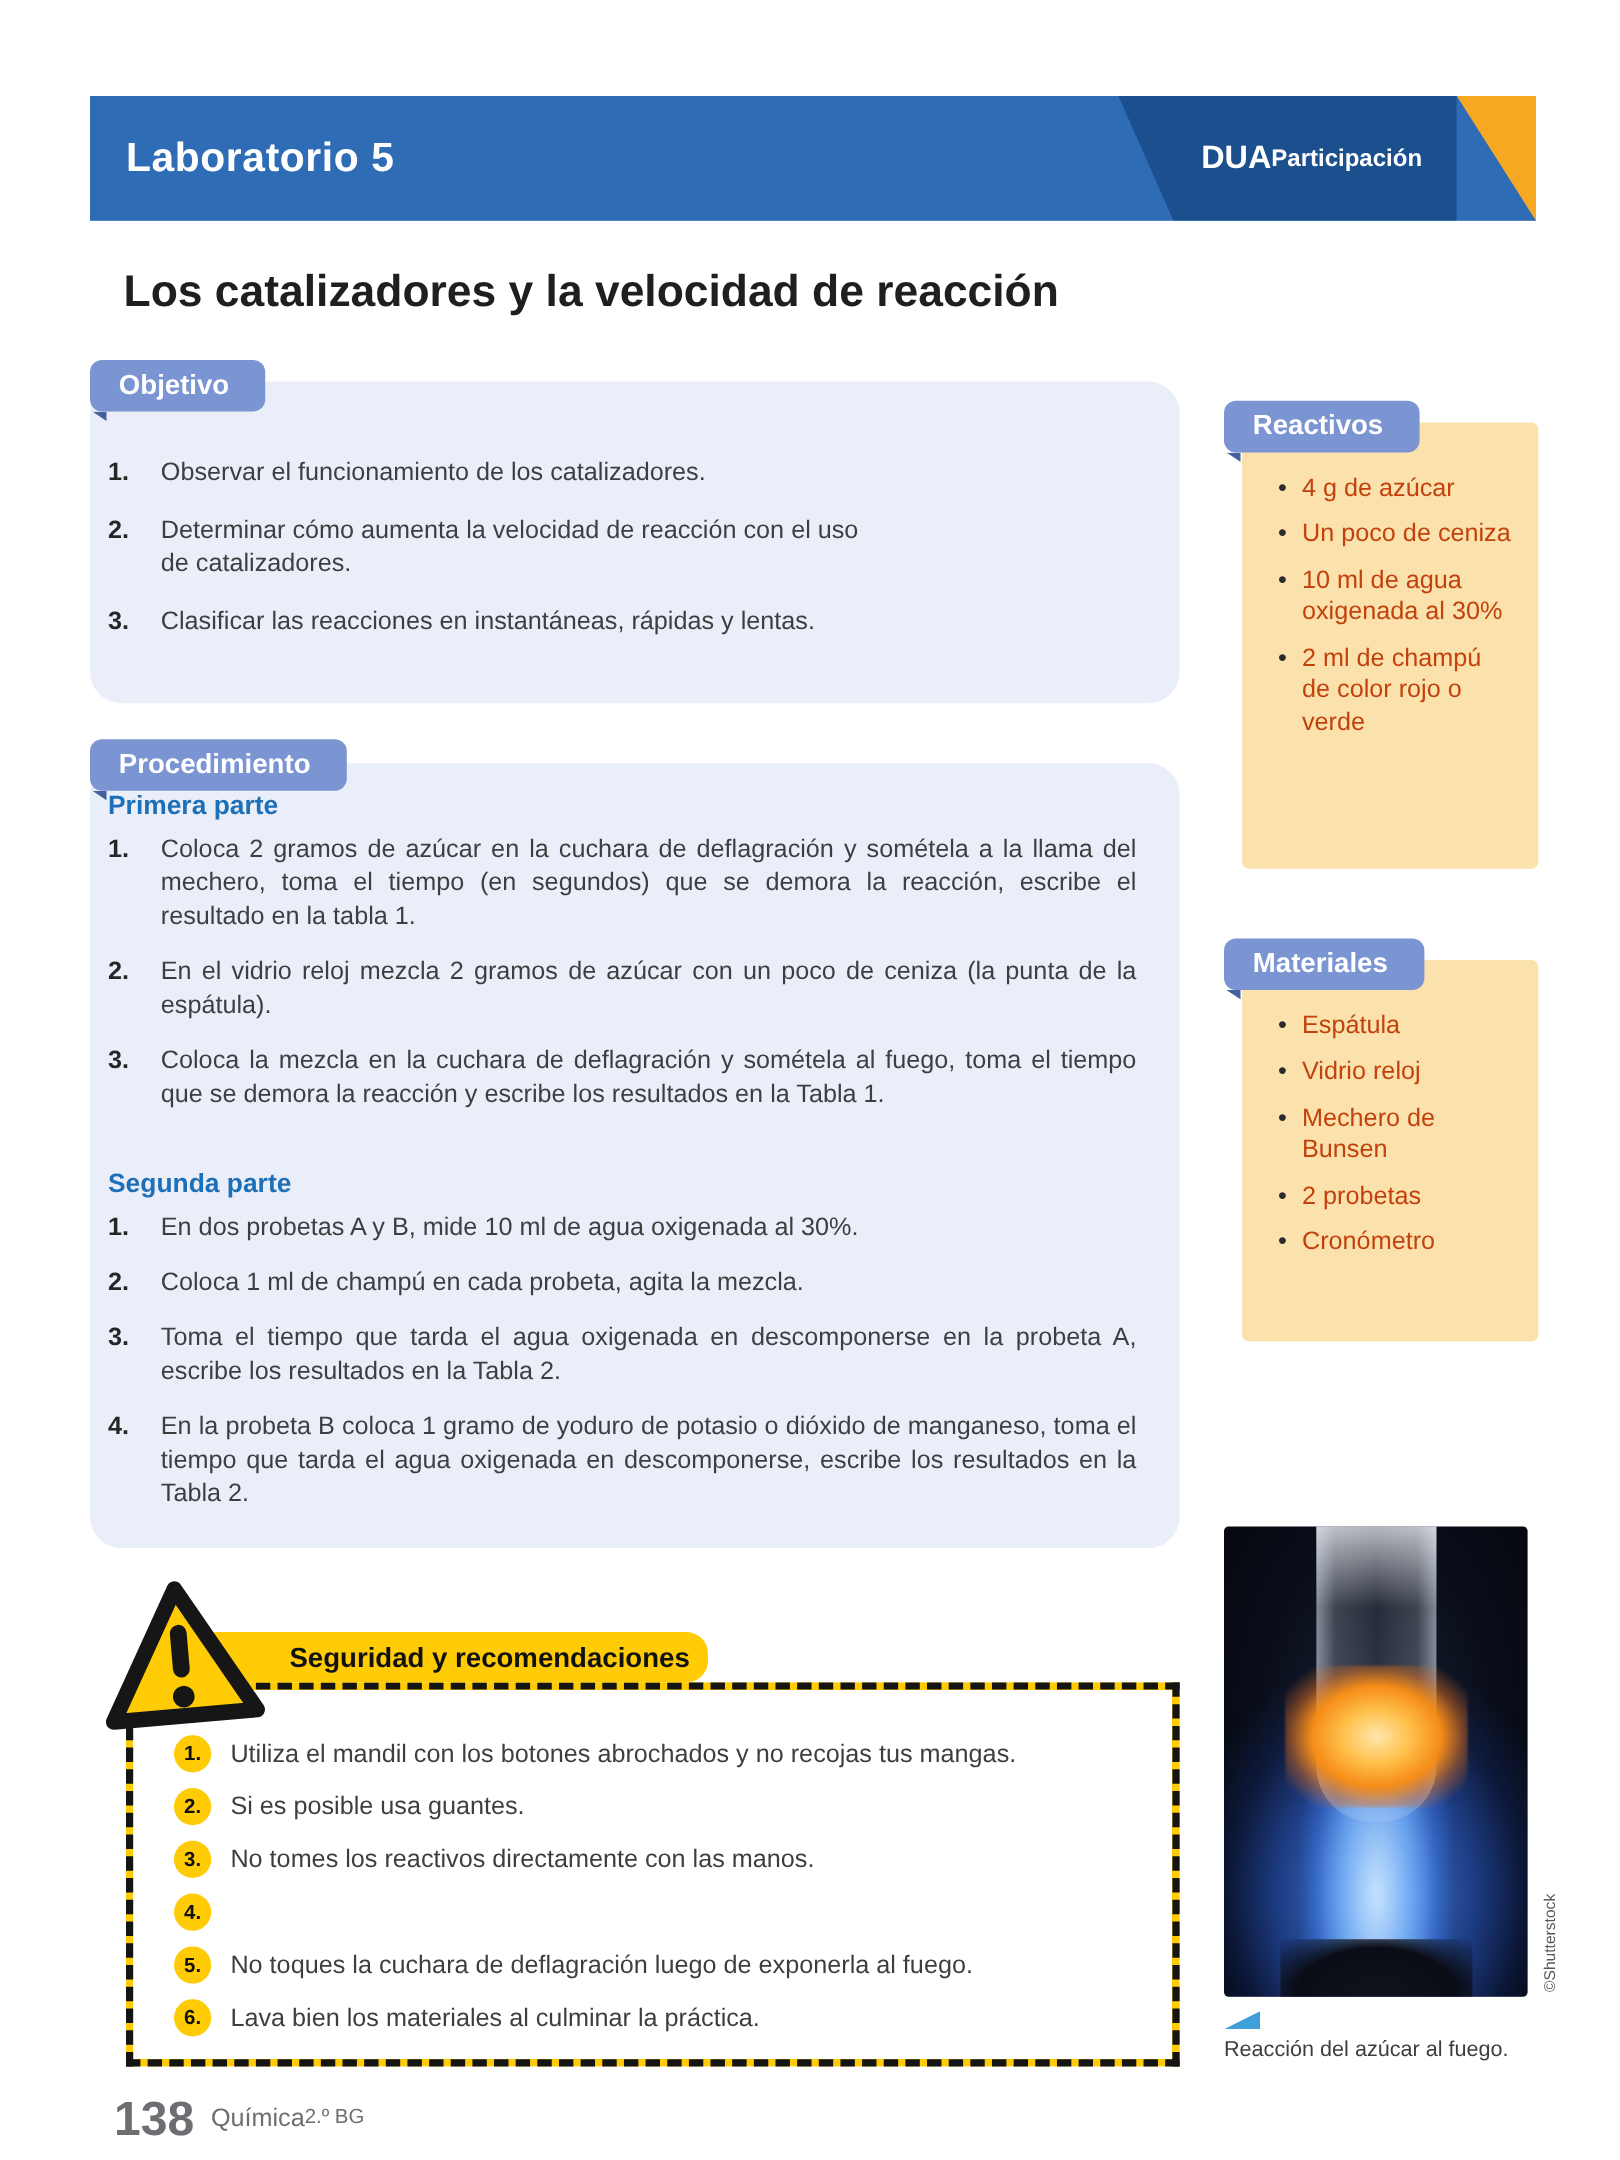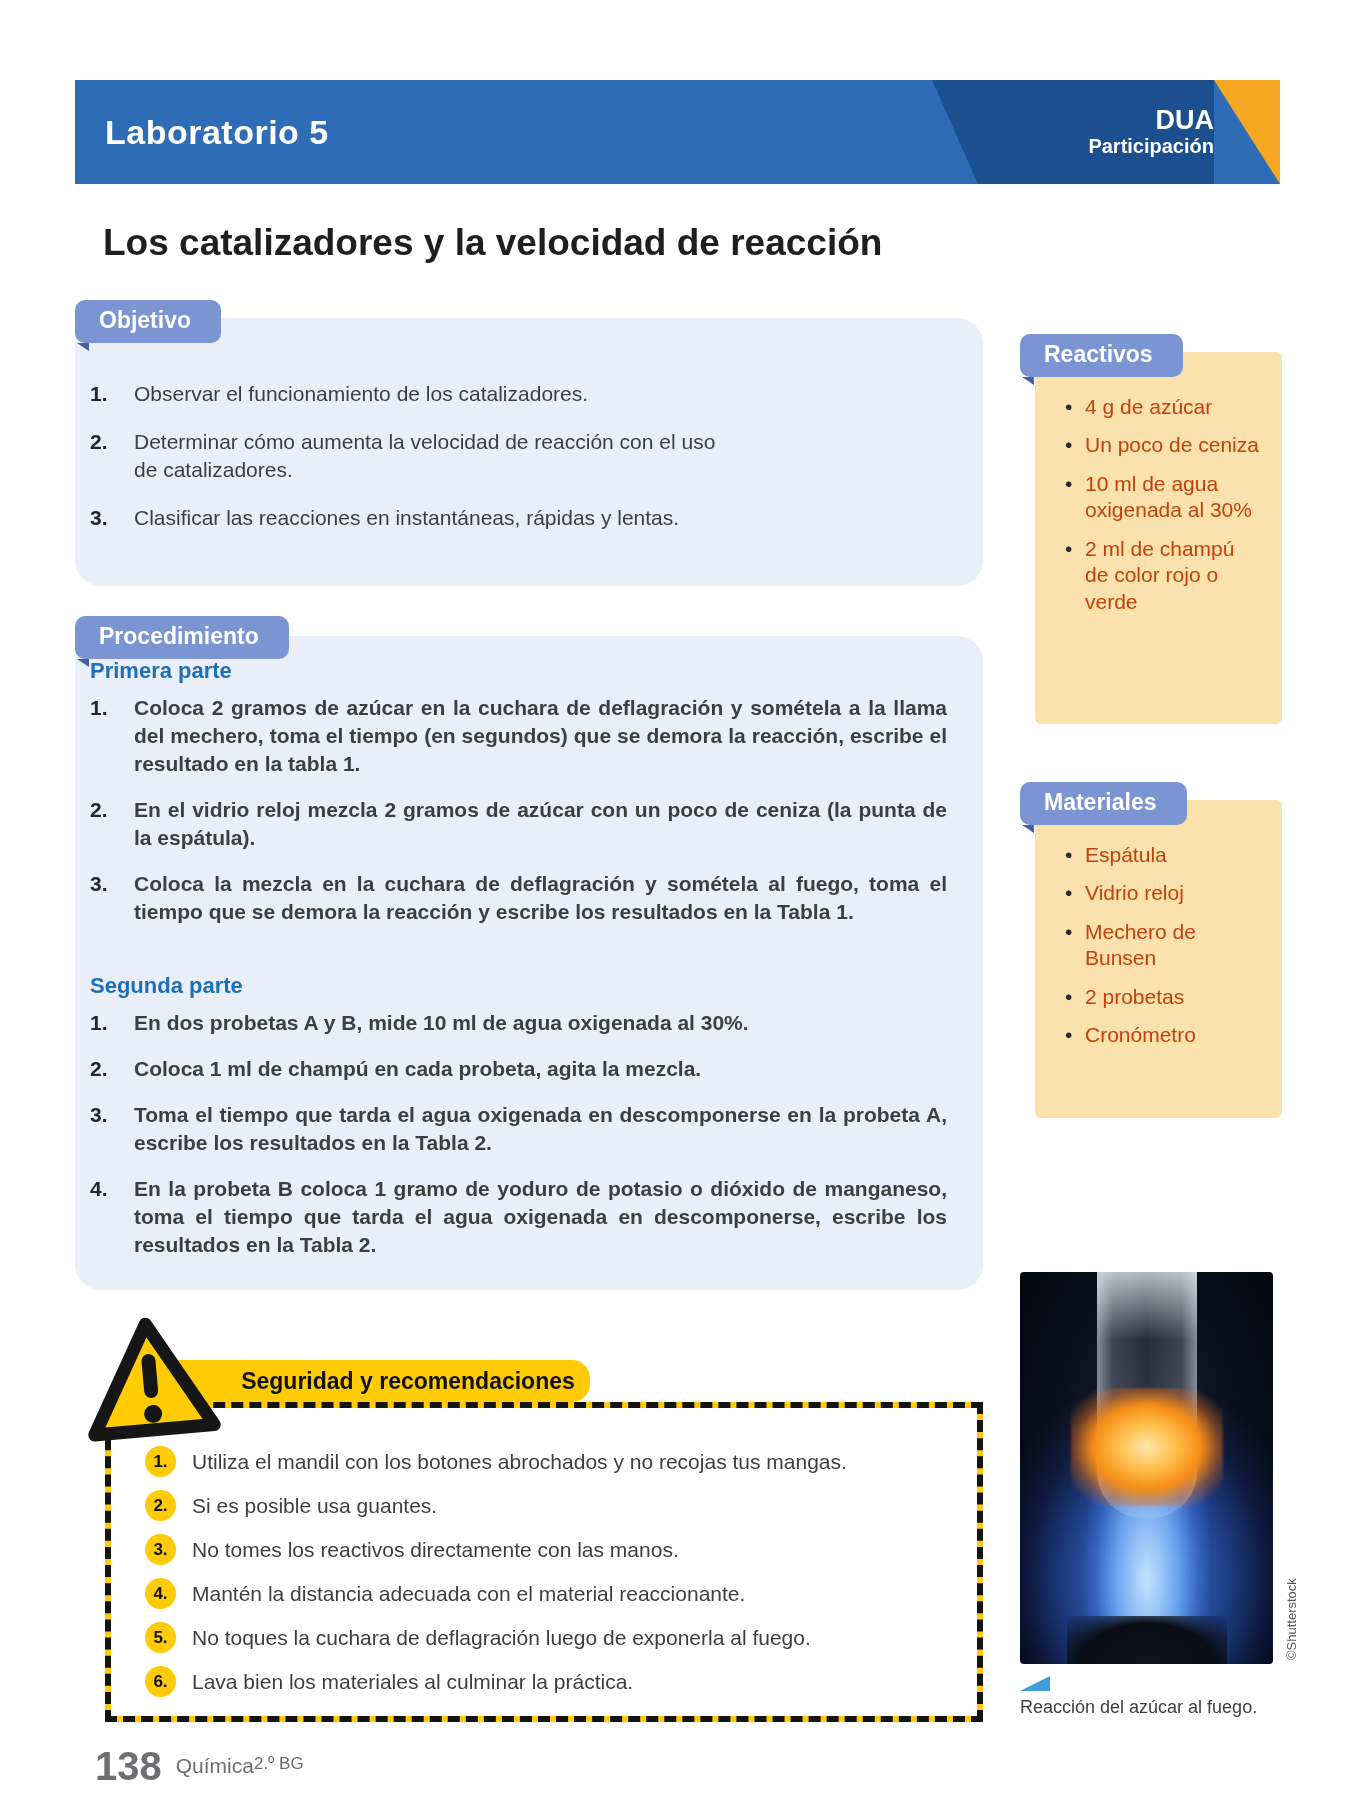--- a/index.html
+++ b/index.html
@@ -11,21 +11,21 @@
     overflow:hidden;
     color:#3e3e40;
   }
 
   
   .banner { position:absolute; left:75px; top:80px; width:1205px; height:104px; background:#2e6cb5; }
   .banner-title { position:absolute; left:30px; top:50%; transform:translateY(-50%);
     color:#fff; font-size:34px; font-weight:bold; letter-spacing:.5px; }
   .banner-dark { position:absolute; right:66px; top:0; width:282px; height:100%;
     background:#1c4f8e; clip-path:polygon(0 0, 100% 0, 100% 100%, 46px 100%);
-    display:flex; flex-direction:column; align-items:flex-end; justify-content:center;
+    display:flex; flex-direction:row; align-items:center; justify-content:center;
     padding-left:40px; color:#fff; }
   .banner-dark .dua { font-size:27px; font-weight:bold; line-height:1.1; }
   .banner-dark .dua-sub { font-size:20px; font-weight:bold; }
   .banner-orange { position:absolute; right:0; top:0; width:66px; height:100%;
     background:#f7a823; clip-path:polygon(0 0, 100% 0, 100% 100%); }
 
   
   .page-title { position:absolute; left:103px; top:222px; font-size:37px; font-weight:bold; color:#1f1f1f; }
 
   
@@ -38,21 +38,21 @@
   .panel { position:absolute; background:#eaeef8; border-radius:26px; }
   #objetivo-panel { left:75px; top:318px; width:908px; height:268px; padding:62px 36px 0 15px; }
   #procedimiento-panel { left:75px; top:636px; width:908px; height:654px; padding:22px 36px 0 15px; }
 
   .num-list { list-style:none; }
   .num-list .item { display:flex; margin-bottom:20px; font-size:21px; line-height:1.33; color:#3e3e40; }
   .num-list .num { flex:none; width:30px; font-weight:bold; color:#262626; }
   .num-list .text { flex:1; margin-left:14px; }
   #objetivo-panel .text { white-space:pre-line; }
   #procedimiento-panel .item { margin-bottom:18px; }
-  #procedimiento-panel .text { text-align:justify;font-weight:bold; }
+  #procedimiento-panel .text { text-align:justify; }
 
   .part-heading { font-size:22px; font-weight:bold; color:#1d70b7; margin-bottom:10px; }
   .part-gap { height:30px; }
 
   
   .side-panel { position:absolute; background:#fbe1ab; border-radius:6px; padding:42px 14px 0 28px; }
   #reactivos-panel { left:1035px; top:352px; width:247px; height:372px; }
   #materiales-panel { left:1035px; top:800px; width:247px; height:318px; }
   .bullet-list { list-style:none; }
   .bullet-list li { position:relative; padding-left:22px; margin-bottom:12px;
@@ -254,21 +254,20 @@
       <li class="safety-item">
         <span class="safety-num">2.</span>
         <span class="safety-text">Si es posible usa guantes.</span>
       </li>
       <li class="safety-item">
         <span class="safety-num">3.</span>
         <span class="safety-text">No tomes los reactivos directamente con las manos.</span>
       </li>
       <li class="safety-item">
         <span class="safety-num">4.</span>
-        <span class="safety-text">Mantén la distancia adecuada con el material reaccionante.</span>
       </li>
       <li class="safety-item">
         <span class="safety-num">5.</span>
         <span class="safety-text">No toques la cuchara de deflagración luego de exponerla al fuego.</span>
       </li>
       <li class="safety-item">
         <span class="safety-num">6.</span>
         <span class="safety-text">Lava bien los materiales al culminar la práctica.</span>
       </li>
     </ul>

